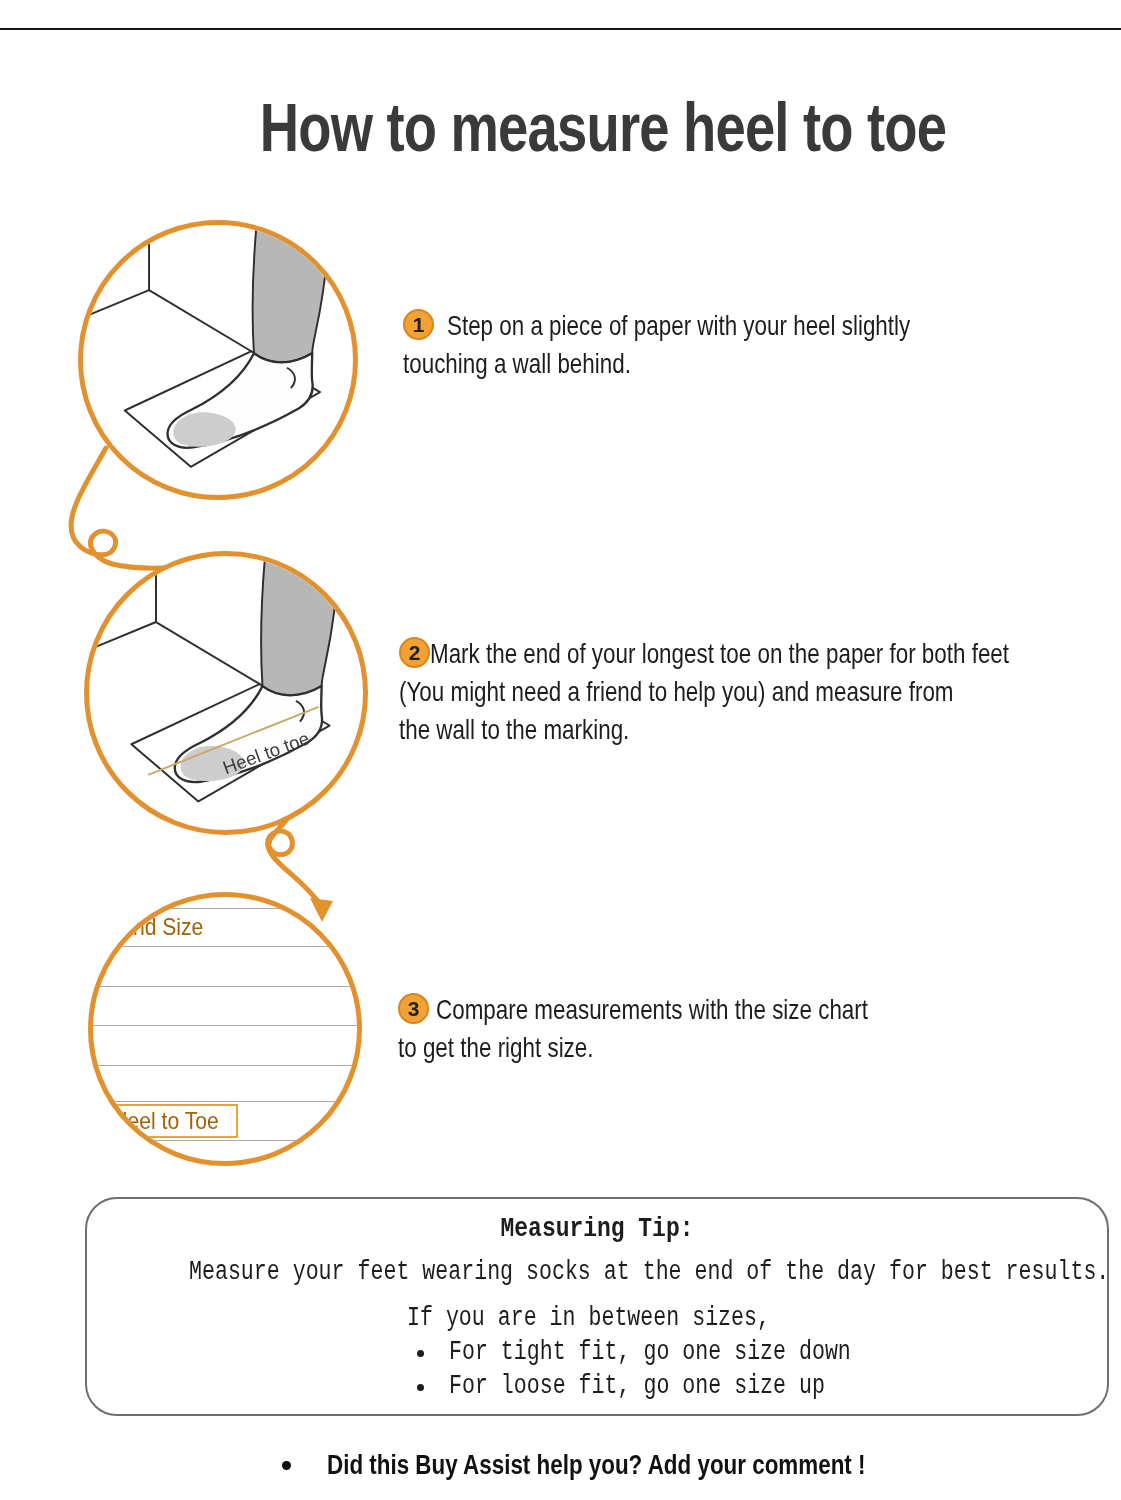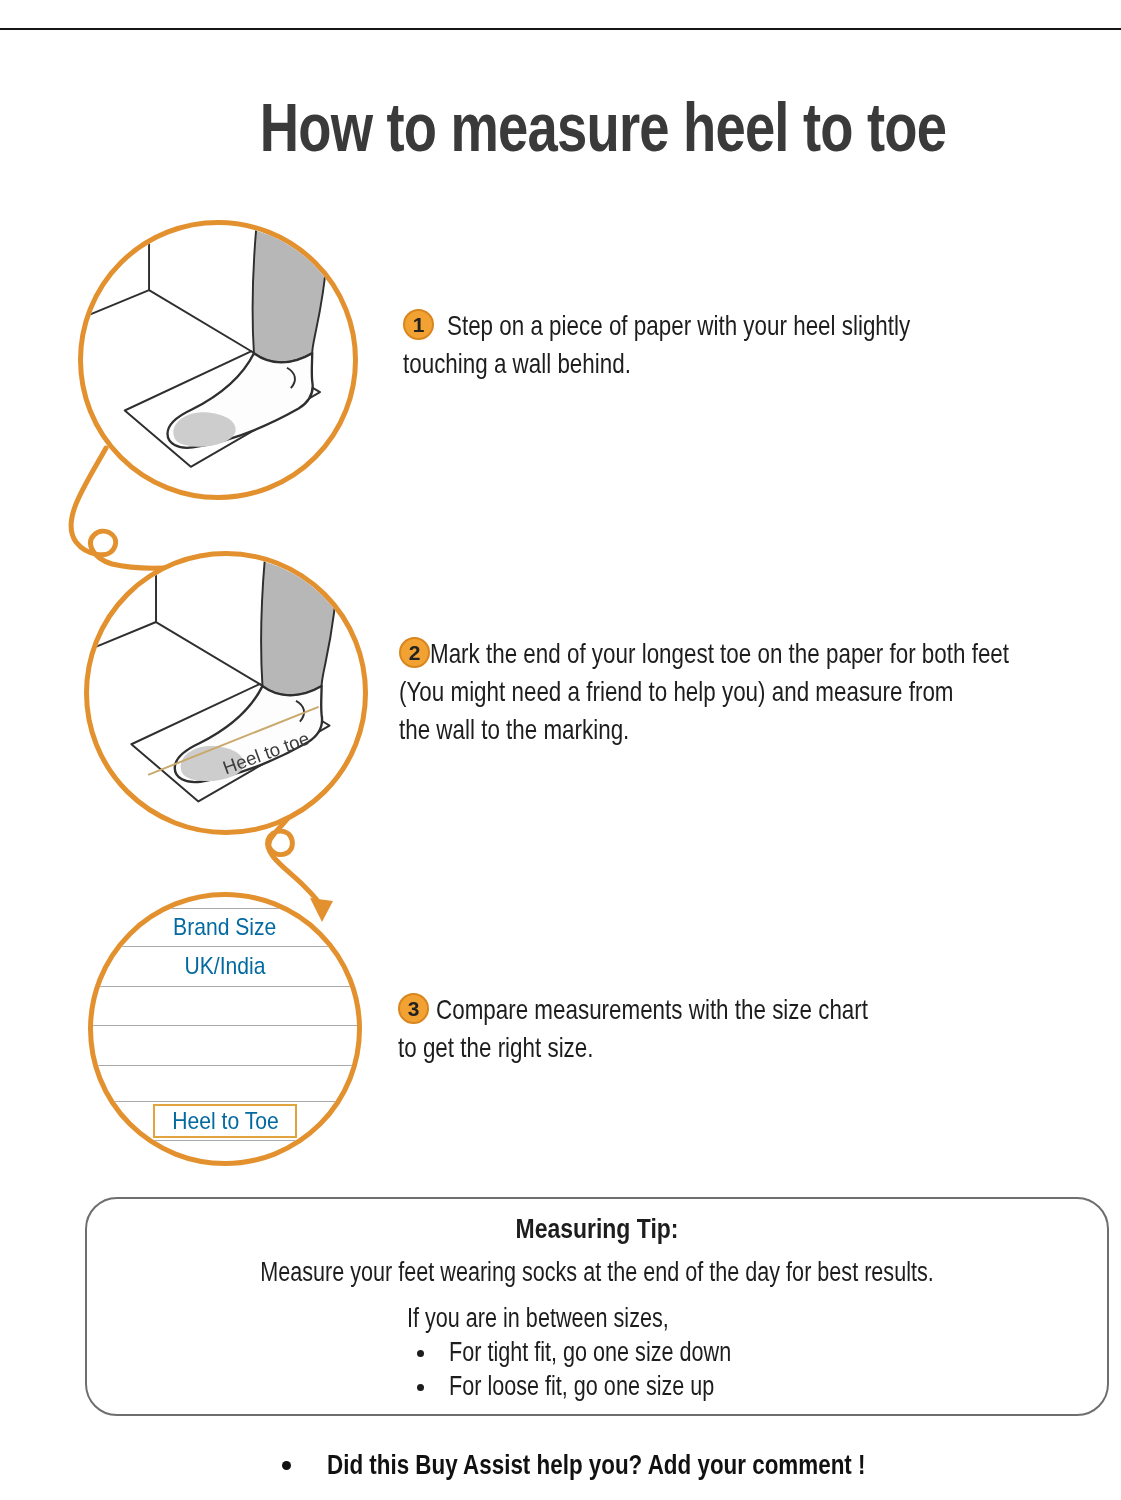--- a/index.html
+++ b/index.html
@@ -26,28 +26,28 @@
   .step{position:absolute;font-size:28px;line-height:38px;color:#1d1d1d;}
   .badge{
     position:absolute;left:0;top:2px;width:31px;height:31px;border-radius:50%;
     background:#F2A233;border:2px solid #D8861E;box-sizing:border-box;
     color:#222;font-weight:bold;font-size:21px;line-height:26px;
     display:flex;align-items:center;justify-content:center;
   }
   .step .l{white-space:nowrap;transform:scaleX(.8);transform-origin:0 50%;}
   
   .rowline{position:absolute;left:-8px;right:-8px;height:1px;background:#a9a9a9;}
-  .rowcell{position:absolute;left:0;right:0;display:flex;align-items:center;justify-content:center;
-    font-size:24px;color:#0369a1;}
+  .rowcell{position:absolute;left:0;right:0;display:flex;align-items:center;
+    font-size:24px;color:#a16207;}
   .rowtxt{display:inline-block;transform:scaleX(.88);white-space:nowrap;}
   .hbox{display:inline-flex;align-items:center;justify-content:center;
     border:2px solid #E2A53E;padding:0 10px;height:30px;}
   
   .tipbox{position:absolute;left:85px;top:1169px;width:1024px;height:219px;box-sizing:border-box;
-    border:2.5px solid #6e6e6e;border-radius:32px;background:#fff;}
+    border:2.5px solid #6e6e6e;border-radius:32px;background:#fff;font-family:Liberation Mono, monospace;}
   .tip-title{position:absolute;left:0;right:0;top:14px;text-align:center;font-weight:bold;
     font-size:28px;white-space:nowrap;transform:scaleX(.82);transform-origin:center;}
   .tip-intro{position:absolute;left:0;right:0;top:58px;text-align:center;font-size:27px;
     white-space:nowrap;transform:scaleX(.8);transform-origin:center;}
   .tip-between{position:absolute;left:320px;top:104px;font-size:27px;white-space:nowrap;
     transform:scaleX(.8);transform-origin:0 50%;}
   .tipdot{position:absolute;width:7px;height:7px;border-radius:50%;background:#1d1d1d;}
   .tipb{position:absolute;left:362px;font-size:27px;white-space:nowrap;
     transform:scaleX(.8);transform-origin:0 50%;}
   
@@ -106,23 +106,20 @@
     <div class="rowline" style="top:11px"></div>
     <div class="rowline" style="top:49px"></div>
     <div class="rowline" style="top:89px"></div>
     <div class="rowline" style="top:128px"></div>
     <div class="rowline" style="top:168px"></div>
     <div class="rowline" style="top:204px"></div>
     <div class="rowline" style="top:243px"></div>
     <div class="rowcell" style="top:12px;height:36px">
         <span class="rowtxt">Brand Size</span>
       </div>
-    <div class="rowcell" style="top:50px;height:38px">
-        <span class="rowtxt">UK/India</span>
-      </div>
     <div class="rowcell" style="top:205px;height:37px">
       <span class="hbox">
           <span class="rowtxt">Heel to Toe</span>
         </span>
     </div>
   </div>
 
   <div class="step" style="left:403px;top:279px;">
     <span class="badge">1</span>
     <div class="l" style="margin-left:44px">Step on a piece of paper with your heel slightly</div>

